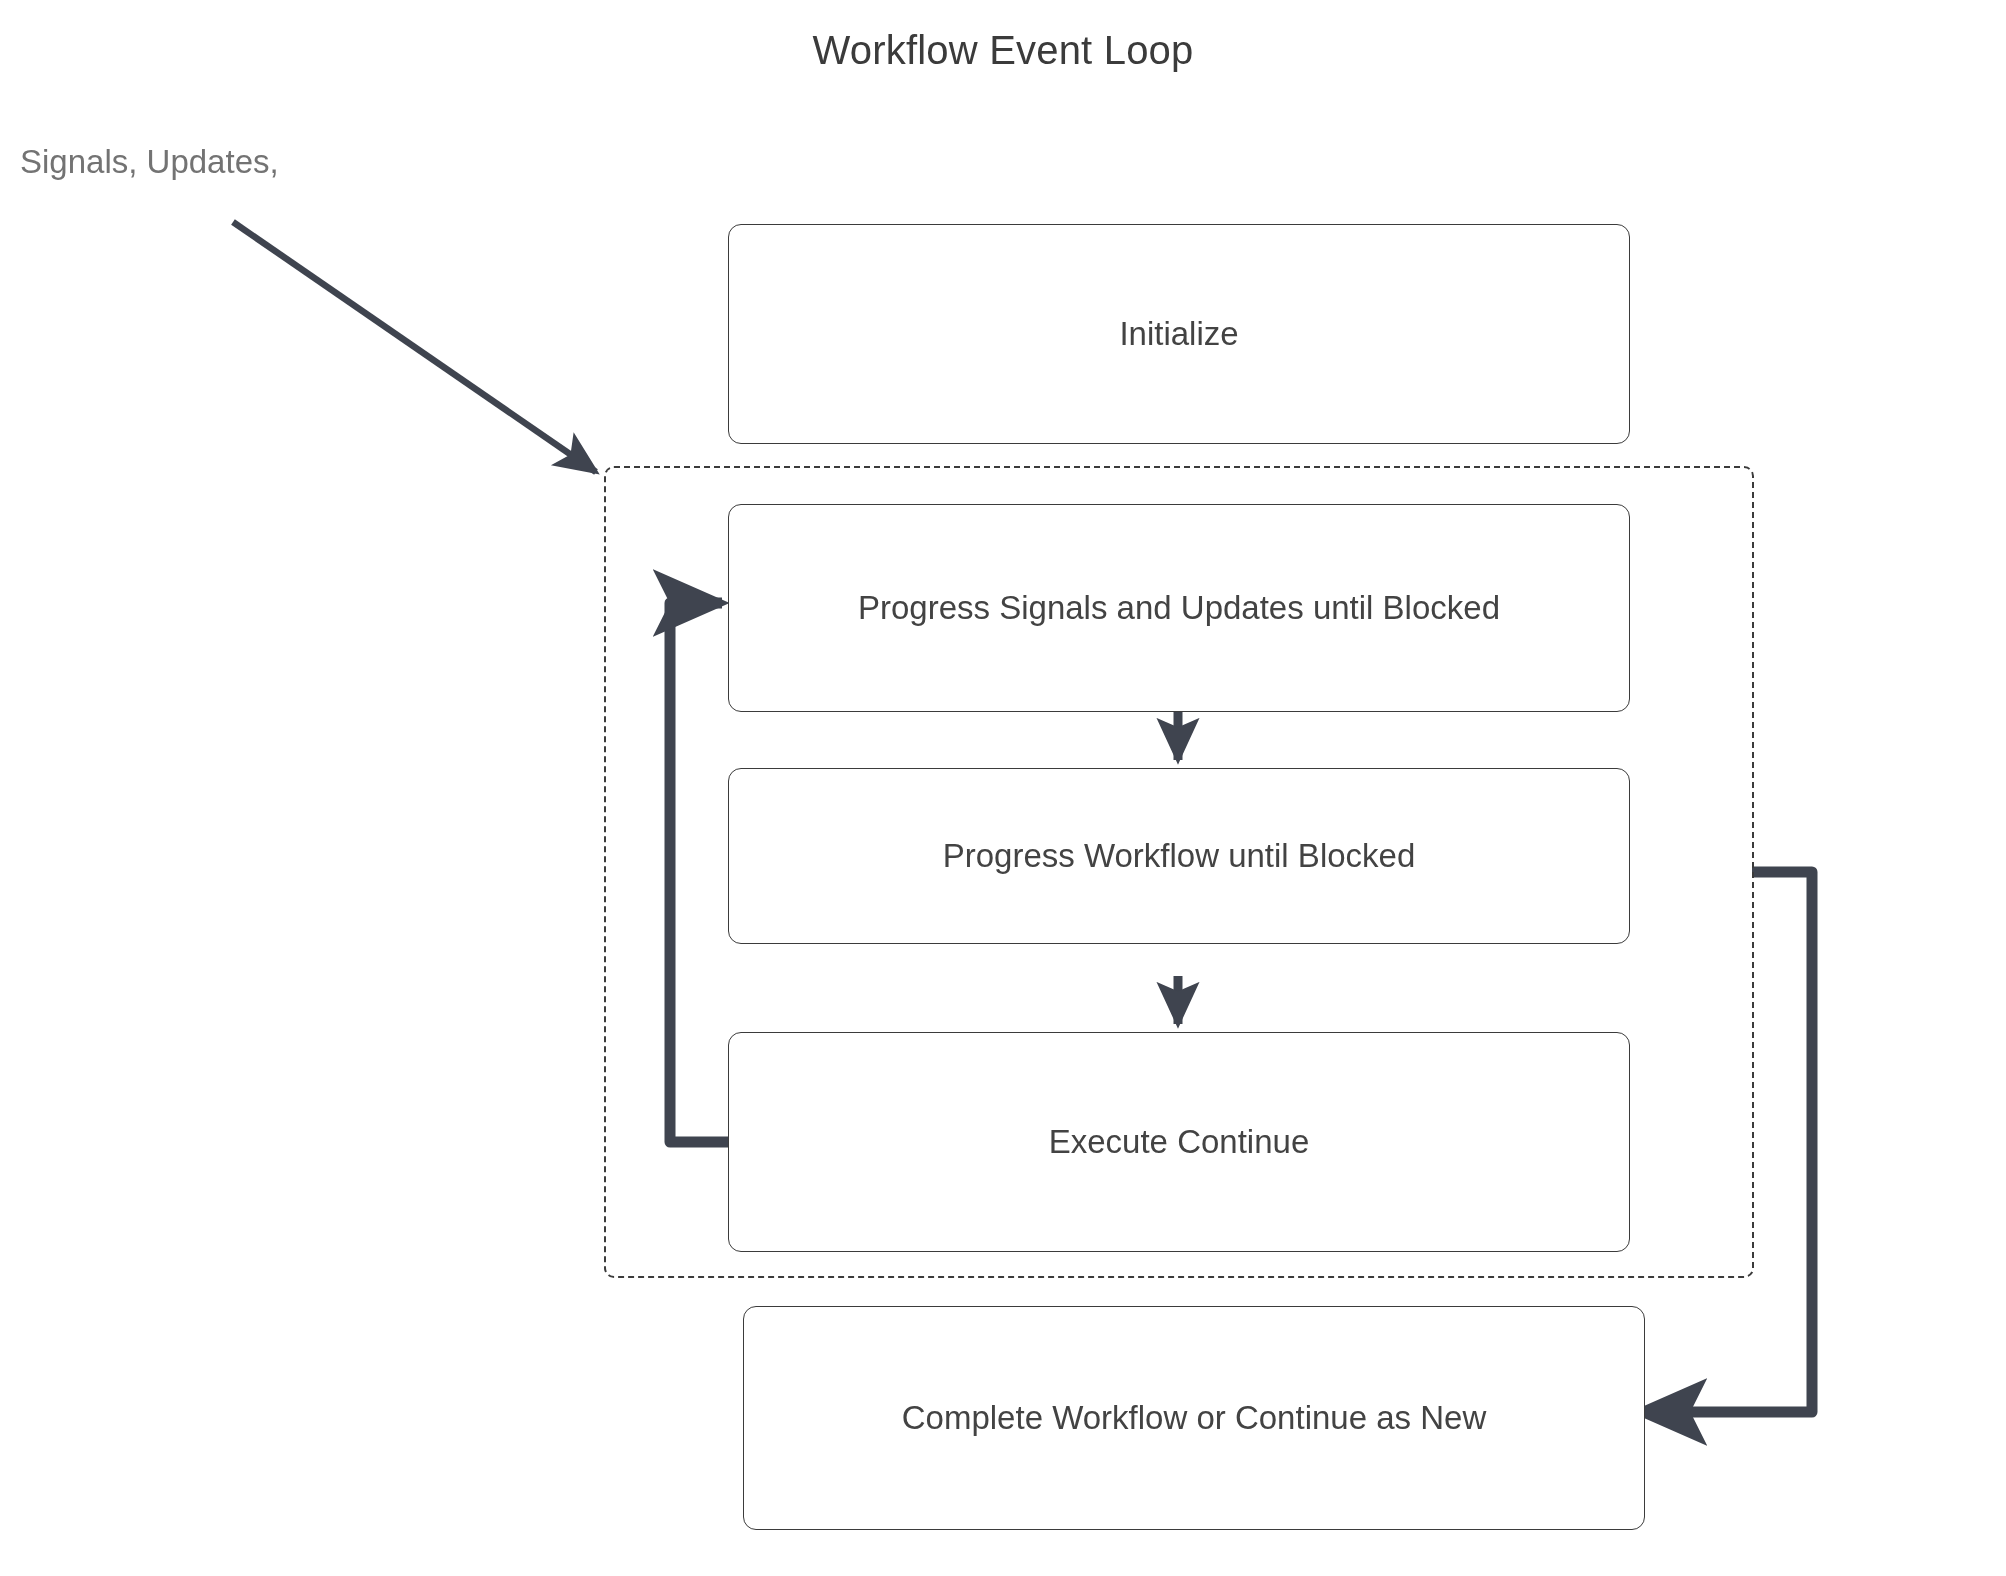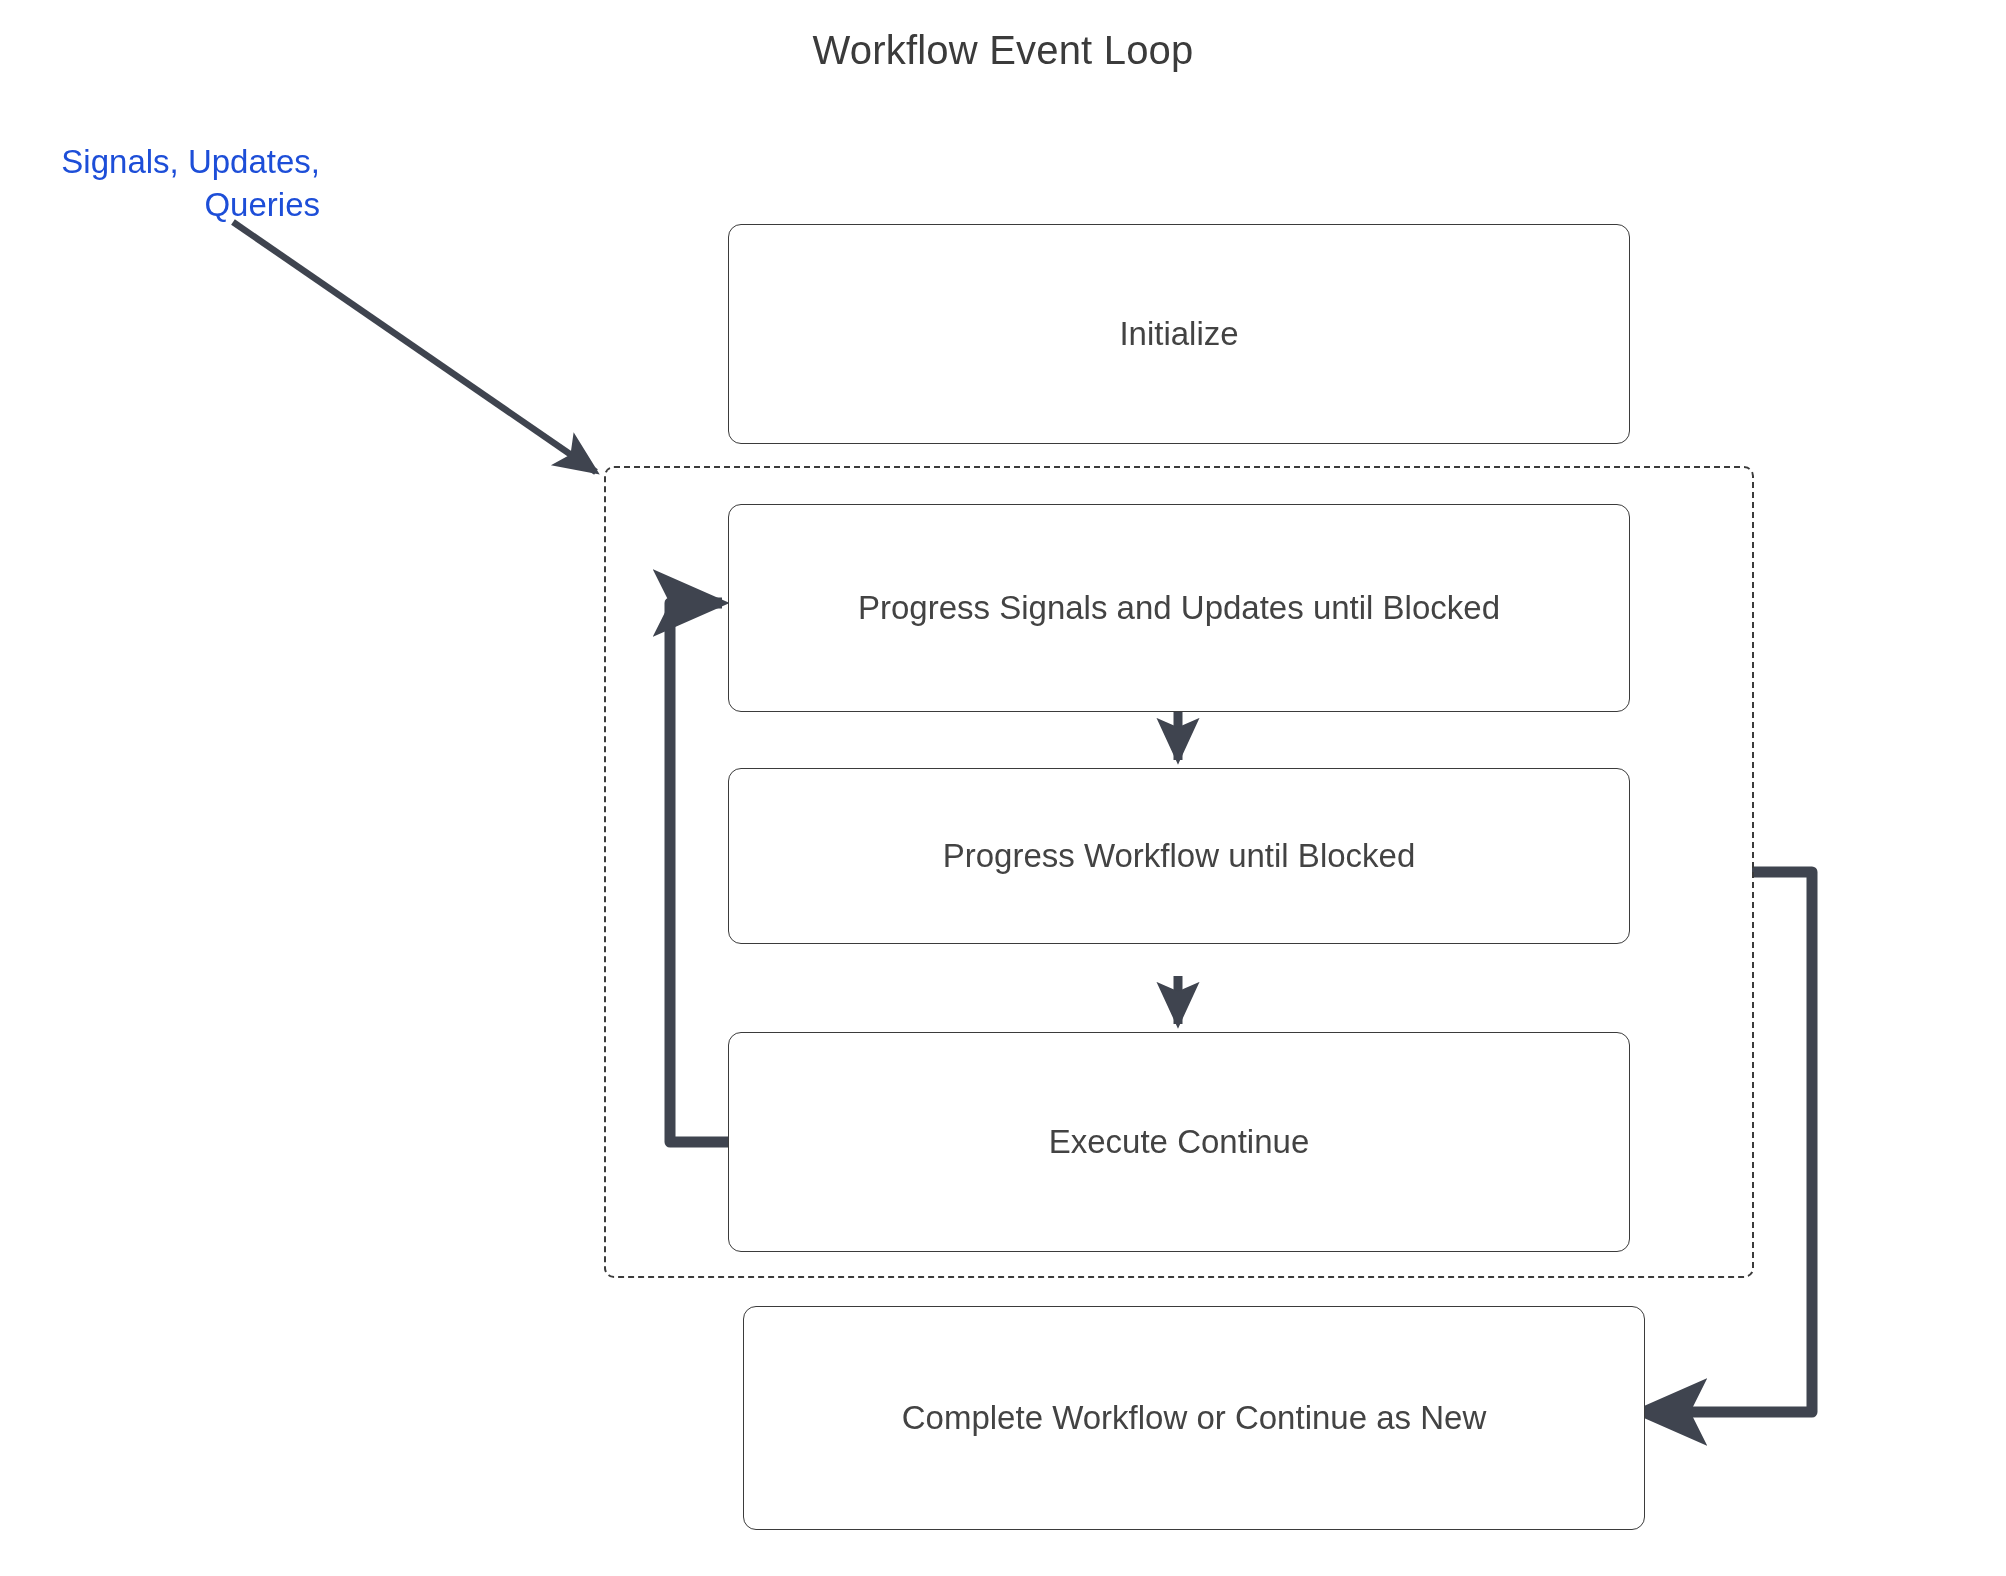--- a/index.html
+++ b/index.html
@@ -35,24 +35,24 @@
     font-size: 40px;
     color: #3b3b3b;
     white-space: nowrap;
     letter-spacing: 0.2px;
   }
   .ext-label {
     position: absolute;
     left: 20px;
     top: 140px;
     width: 300px;
-    text-align: right;
+    text-align: left;
     font-size: 33px;
     line-height: 43px;
-    color: #1d4ed8;
+    color: #737373;
   }
   .node {
     position: absolute;
     box-sizing: border-box;
     background: #ffffff;
     border: 1.6px solid #3b3b3b;
     border-radius: 13px;
     display: flex;
     align-items: center;
     justify-content: center;
@@ -81,21 +81,20 @@
 </style>
 </head>
 <body>
 
 <div id="canvas">
 
   <div class="diagram-title">Workflow Event Loop</div>
 
   <div class="ext-label">
     <div>Signals, Updates,</div>
-    <div>Queries</div>
   </div>
 
   <svg id="edge-layer" viewBox="0 0 2006 1576">
     <defs>
       <marker id="arrow-sm" viewBox="0 0 10 10" refX="9" refY="5" markerWidth="7" markerHeight="7" orient="auto-start-reverse">
         <path d="M 0 0.6 L 10 5 L 0 9.4 L 2.2 5 Z" fill="#3f444f"></path>
       </marker>
       <marker id="arrow-thin" viewBox="0 0 10 10" refX="9" refY="5" markerWidth="5.2" markerHeight="5.2" orient="auto-start-reverse">
         <path d="M 0 0.4 L 10 5 L 0 9.6 L 2 5 Z" fill="#3f444f"></path>
       </marker>

